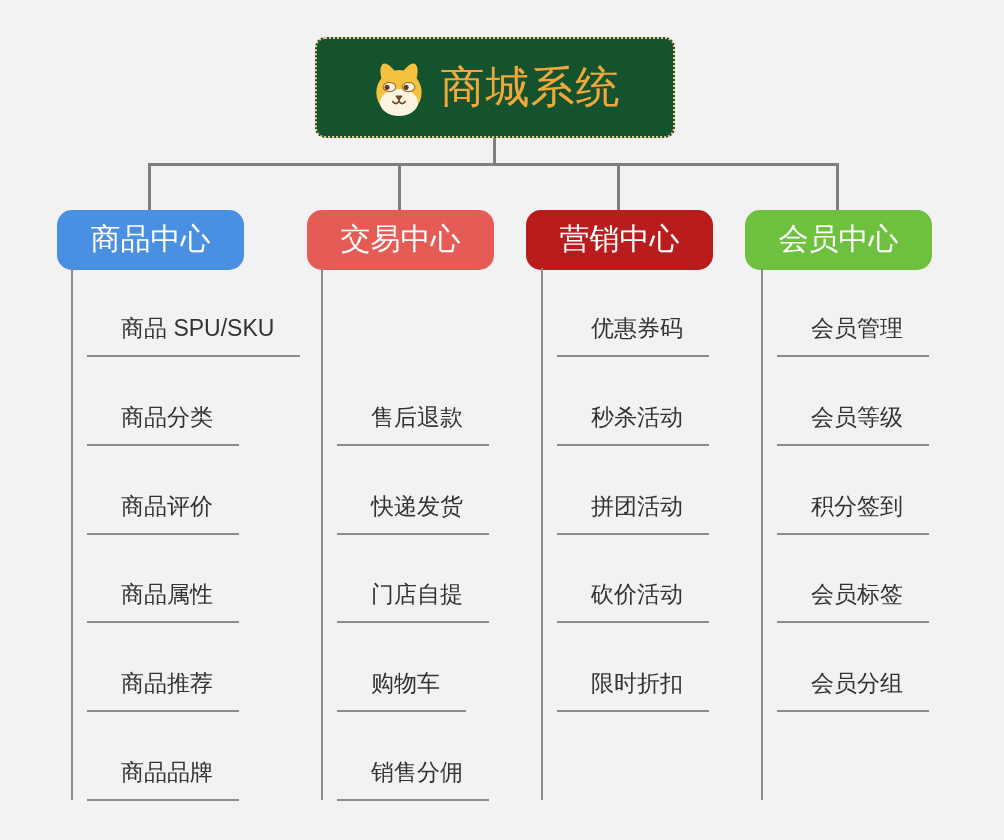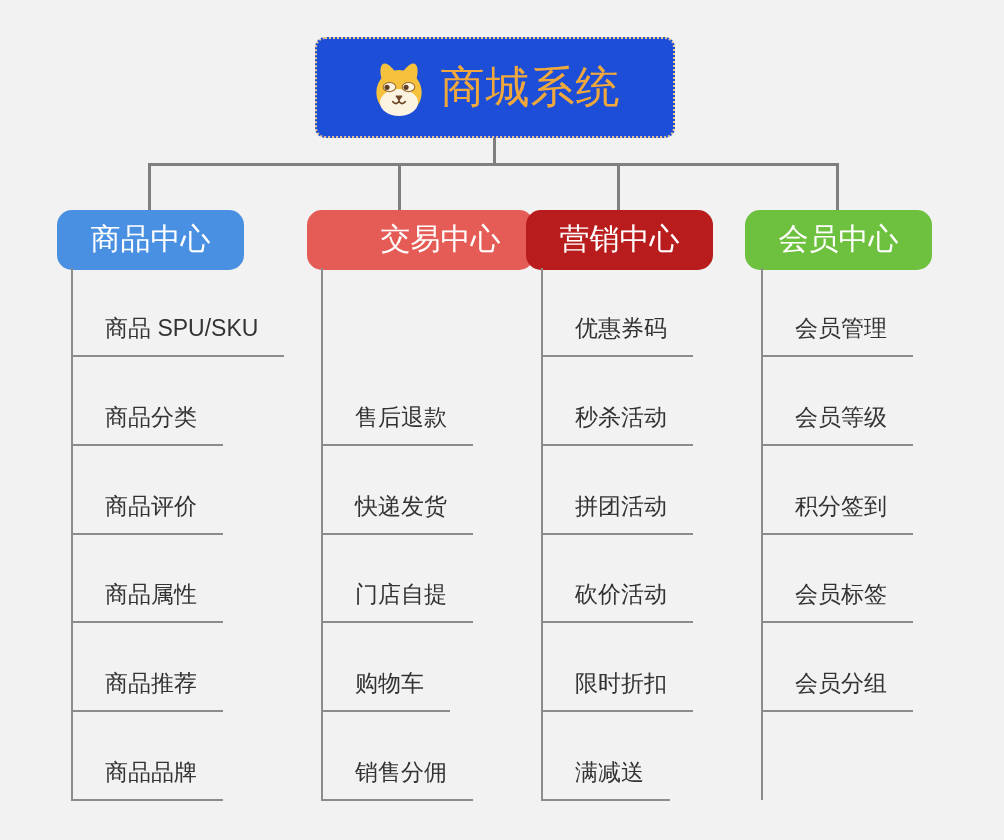--- a/index.html
+++ b/index.html
@@ -11,34 +11,34 @@
   .line{position:absolute;background:#7f7f7f;}
   .stem{left:493px;top:138px;width:3px;height:28px;}
   .bus{left:148px;top:163px;width:691px;height:3px;}
   .drop{top:163px;width:3px;height:47px;}
   .d0{left:148px}.d1{left:398px}.d2{left:617px}.d3{left:836px}
   .trunk{position:absolute;width:2px;top:268px;height:532px;background:#8c8c8c;}
   .t0{left:71px}.t1{left:321px}.t2{left:541px}.t3{left:761px}
   
   .root{
     position:absolute;left:315px;top:37px;width:360px;height:101px;
-    background:#1d4ed8;border:2px dotted #f2c98a;border-radius:10px;
+    background:#14532d;border:2px dotted #f2c98a;border-radius:10px;
     box-sizing:border-box;display:flex;align-items:center;justify-content:center;gap:13px;
   }
   .root-title{font-size:44px;color:#f0a83c;letter-spacing:1px;white-space:nowrap;}
   
   .branch-node{
     position:absolute;top:210px;width:187px;height:60px;border-radius:15px;
     color:#ffffff;font-size:30px;line-height:58px;text-align:center;white-space:nowrap;
   }
   .col0{left:57px}.col1{left:307px}.col2{left:526px}.col3{left:745px}
   
   .item{
     position:absolute;white-space:nowrap;font-size:23px;line-height:30px;color:#333333;
-    padding:4px 26px 12px 34px;border-bottom:2px solid #8c8c8c;
+    padding:4px 26px 12px 34px;border-bottom:2px solid #8c8c8c;margin-left:16px;
   }
   .c0{left:71px}.c1{left:321px}.c2{left:541px}.c3{left:761px}
   .r0{top:309px}.r1{top:398px}.r2{top:487px}.r3{top:575px}.r4{top:664px}.r5{top:753px}
 </style>
 </head>
 <body>
 
 <div class="canvas">
 
   <div class="line stem"></div>
@@ -59,21 +59,21 @@
       <ellipse cx="42.5" cy="31" rx="7" ry="5" fill="#fcf4e0" stroke="#9c6b2f" stroke-width="1.2"></ellipse>
       <circle cx="39.8" cy="31.3" r="2.8" fill="#5d4023"></circle>
       <path d="M29 41 h6 l-3 4 z" fill="#6b4423" stroke="#6b4423" stroke-width="1.5" stroke-linejoin="round"></path>
       <path d="M32 44.5 v2.5" fill="none" stroke="#6b4423" stroke-width="1.5" stroke-linecap="round"></path>
       <path d="M25 47 q3.5 4.5 7 0 q3.5 4.5 7 0" fill="none" stroke="#6b4423" stroke-width="1.8" stroke-linecap="round"></path>
     </svg>
     <span class="root-title">商城系统</span>
   </div>
 
   <div class="branch-node col0" style="background: rgb(74, 144, 226);">商品中心</div>
-  <div class="branch-node col1" style="background: rgb(229, 91, 85); padding-left: 40px;">交易中心</div>
+  <div class="branch-node col1" style="background: rgb(229, 91, 85);">交易中心</div>
   <div class="branch-node col2" style="background: #b91c1c;">营销中心</div>
   <div class="branch-node col3" style="background: rgb(110, 193, 62);">会员中心</div>
 
   <div class="trunk t0"></div>
   <div class="trunk t1"></div>
   <div class="trunk t2"></div>
   <div class="trunk t3"></div>
 
   <div class="item c0 r0">商品 SPU/SKU</div>
   <div class="item c0 r1">商品分类</div>
@@ -86,21 +86,20 @@
   <div class="item c1 r2">快递发货</div>
   <div class="item c1 r3">门店自提</div>
   <div class="item c1 r4">购物车</div>
   <div class="item c1 r5">销售分佣</div>
 
   <div class="item c2 r0">优惠券码</div>
   <div class="item c2 r1">秒杀活动</div>
   <div class="item c2 r2">拼团活动</div>
   <div class="item c2 r3">砍价活动</div>
   <div class="item c2 r4">限时折扣</div>
-  <div class="item c2 r5">满减送</div>
 
   <div class="item c3 r0">会员管理</div>
   <div class="item c3 r1">会员等级</div>
   <div class="item c3 r2">积分签到</div>
   <div class="item c3 r3">会员标签</div>
   <div class="item c3 r4">会员分组</div>
 
 </div>
 
 </body></html>

